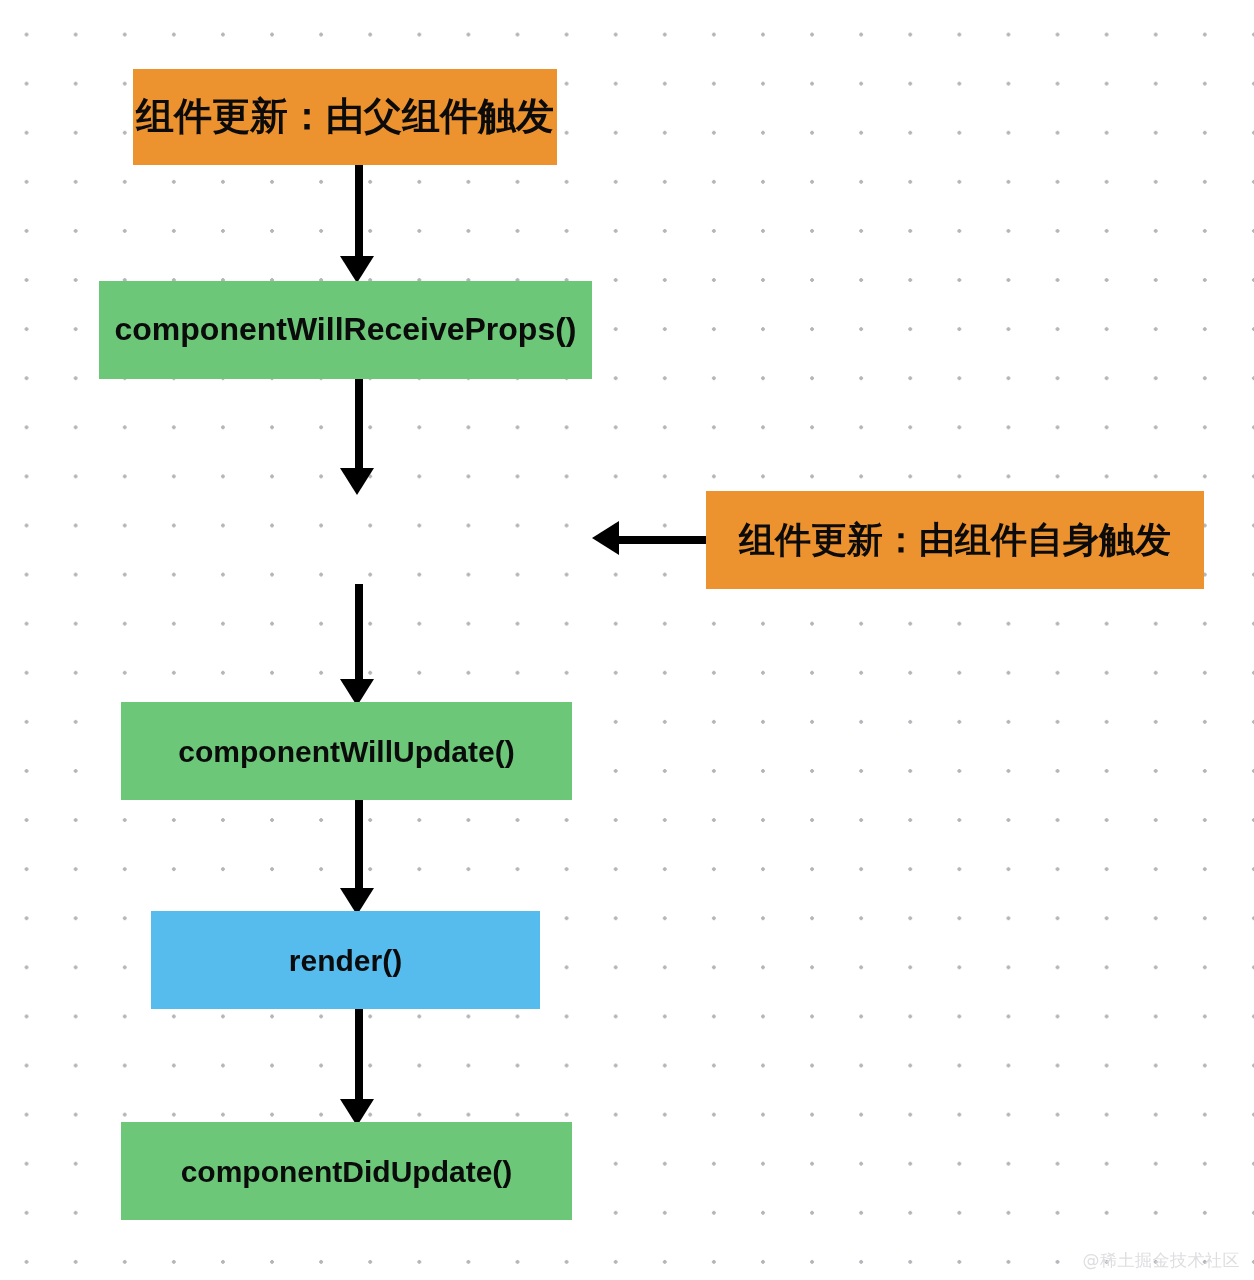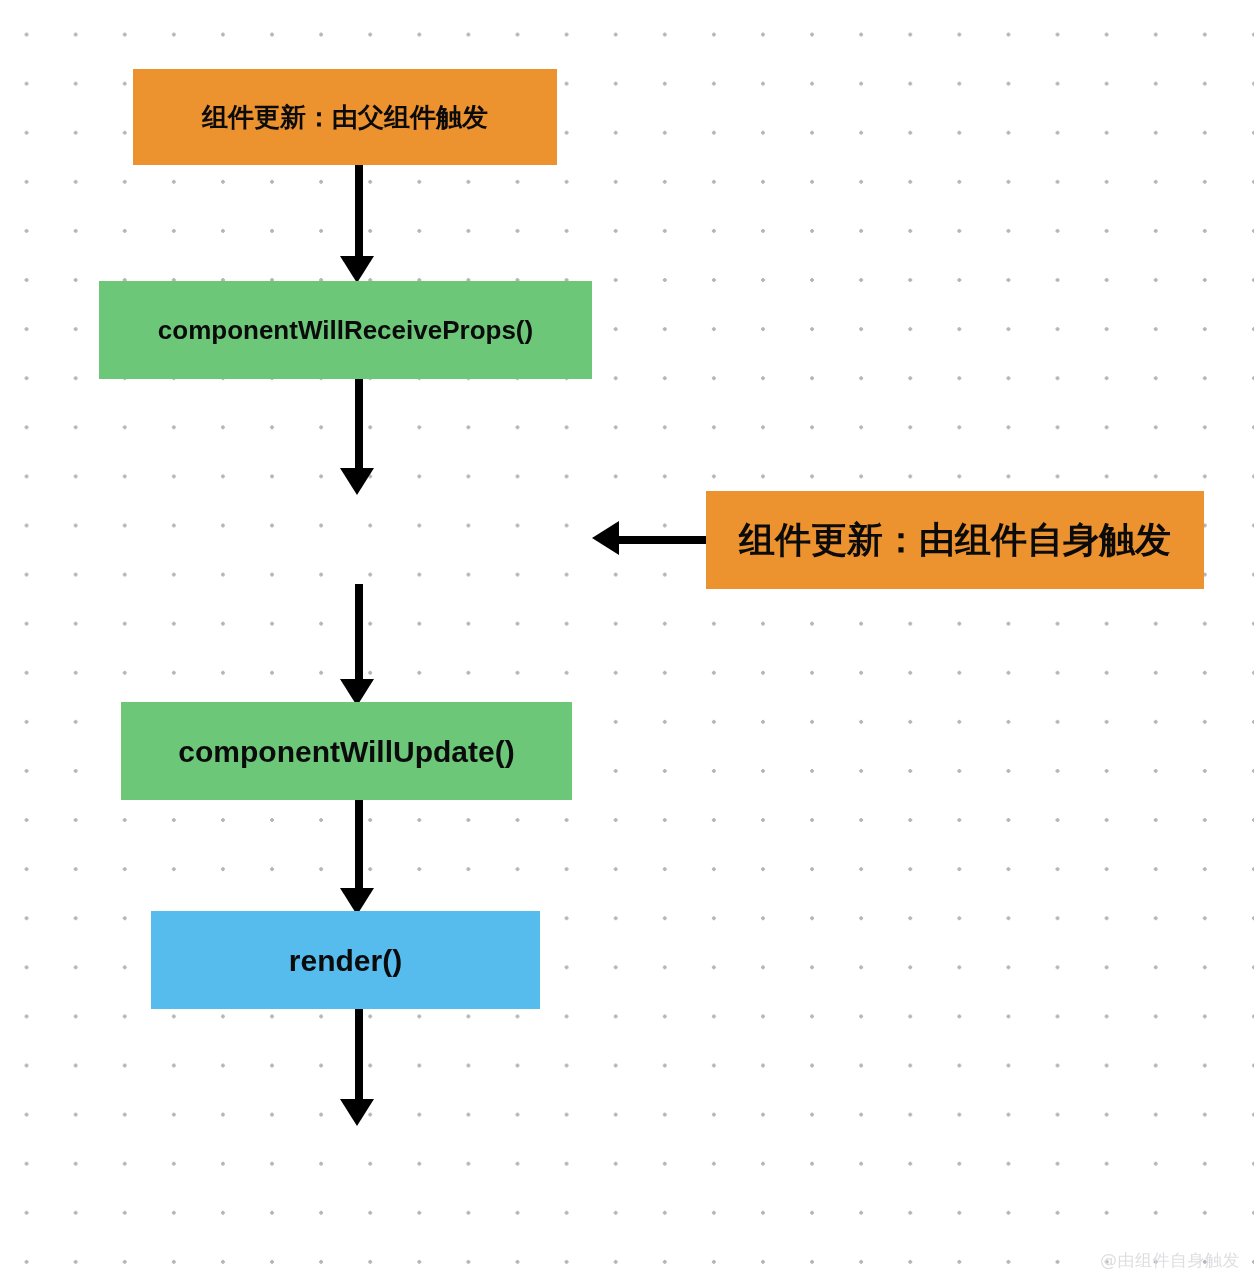--- a/index.html
+++ b/index.html
@@ -114,37 +114,40 @@
   <div class="edge" style="left:341px; top:795px; width:36px; height:125px;">
     <div class="shaft-v" style="left:14px; top:0; height:102px;"></div>
     <div class="arrowhead-down" style="left:-1px; top:93px;"></div>
   </div>
 
   <div class="edge" style="left:341px; top:1004px; width:36px; height:127px;">
     <div class="shaft-v" style="left:14px; top:0; height:104px;"></div>
     <div class="arrowhead-down" style="left:-1px; top:95px;"></div>
   </div>
 
-  <div class="node orange" style="left:133px; top:69px; width:424px; height:96px; font-size:26px;">
+  <div class="node orange" style="left:133px; top:69px; width:424px; height:96px; font-size:38px;">
     <span class="label">组件更新：由父组件触发</span>
   </div>
 
-  <div class="node green" style="left:99px; top:281px; width:493px; height:98px; font-size:26px;">
+  <div class="node green" style="left:99px; top:281px; width:493px; height:98px; font-size:32px;">
     <span class="label">componentWillReceiveProps()</span>
   </div>
 
 
   <div class="node orange" style="left:706px; top:491px; width:498px; height:98px; font-size:36px;">
     <span class="label">组件更新：由组件自身触发</span>
   </div>
 
   <div class="node blue" style="left:151px; top:911px; width:389px; height:98px; font-size:30px;">
     <span class="label">render()</span>
   </div>
 
   <div class="node green" style="left:121px; top:702px; width:451px; height:98px; font-size:30px;">
     <span class="label">componentWillUpdate()</span>
   </div>
 
+  <div class="node green" style="left:121px; top:1122px; width:451px; height:98px; font-size:30px;">
+    <span class="label">componentDidUpdate()</span>
+  </div>
 
-  <div class="watermark">@由组件自身触发</div>
+  <div class="watermark">@稀土掘金技术社区</div>
 
 </div>
 
 </body></html>

